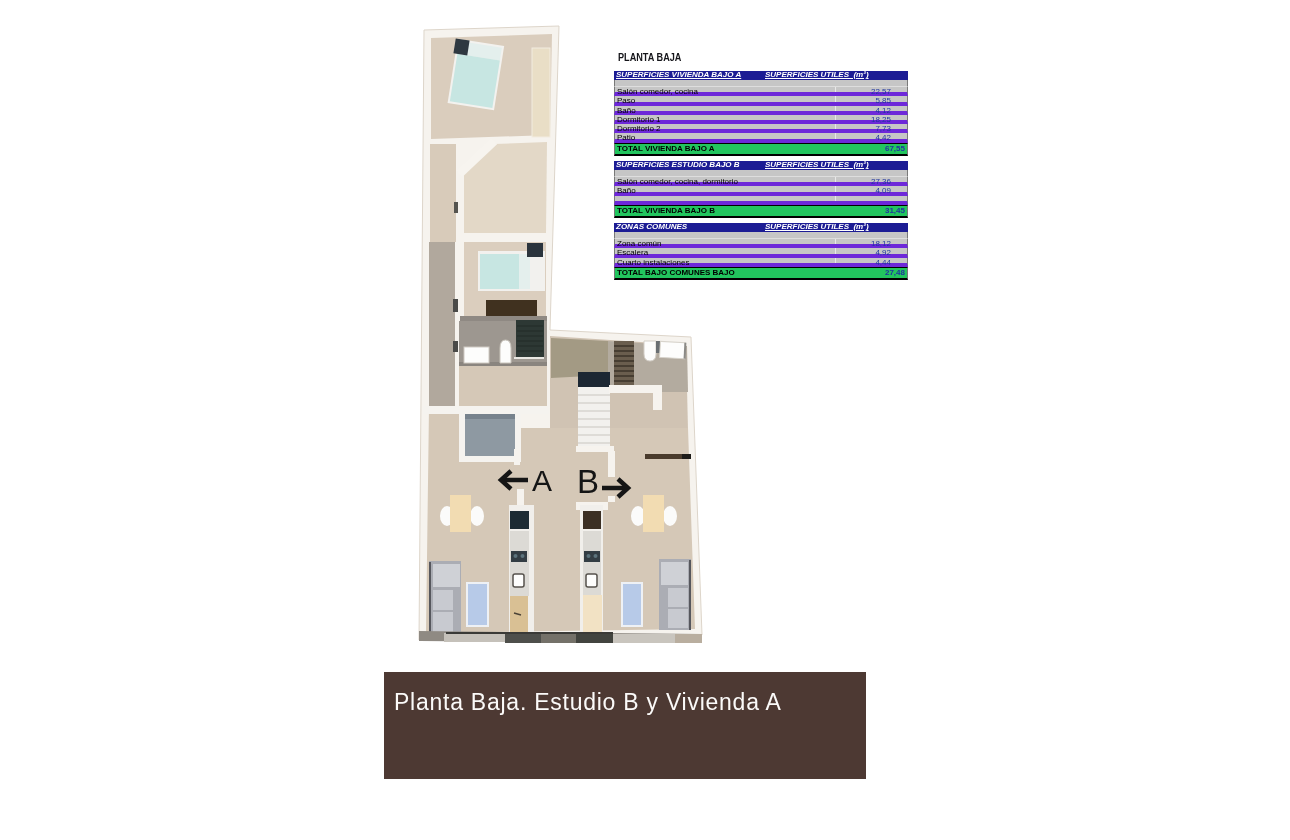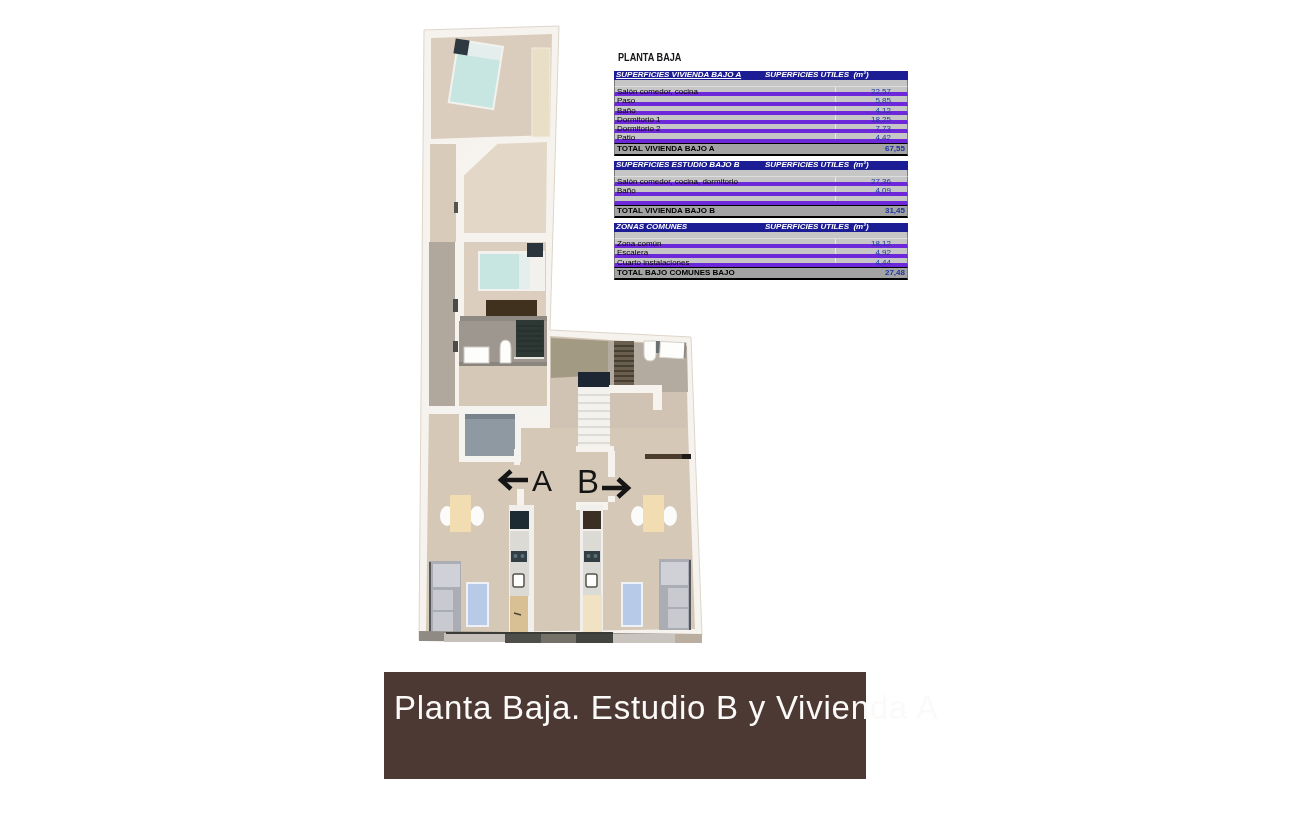--- a/index.html
+++ b/index.html
@@ -1,26 +1,26 @@
 <!DOCTYPE html>
 <html><head>
 <meta charset="utf-8">
 <style>
   html,body{margin:0;padding:0;background:#ffffff;width:1290px;height:840px;overflow:hidden;}
   body{font-family:"Liberation Sans", sans-serif;position:relative;}
   .abs{position:absolute;}
   .tbl{position:absolute;left:614px;width:294px;font-size:8px;line-height:9.3px;color:#000;}
   .thead{background:#1c1c94;color:#ffffff;font-weight:bold;font-style:italic;height:8.5px;line-height:8.5px;position:relative;font-size:8px;}
-  .thead .h2{position:absolute;left:151px;top:0;}
+  .thead .h2{position:absolute;left:151px;top:0;text-decoration:underline;}
   .trow{background:#c6c6c6;height:9.3px;position:relative;border-bottom:4px solid #6d28d9;border-left:1px solid #787878;border-right:1px solid #787878;box-sizing:border-box;}
   .trow .lbl{position:absolute;left:2px;top:0;}
   .trow .num{position:absolute;right:16px;top:0;color:#1f35a0;}
   .trow .vline{position:absolute;left:220px;top:0;width:1px;height:100%;background:#e8e8e8;}
   .tempty{background:#c6c6c6;height:7.5px;border-bottom:1px solid #dedede;border-left:1px solid #787878;border-right:1px solid #787878;box-sizing:border-box;position:relative;}
-  .ttotal{background:#a3a3a3;height:10px;position:relative;border-top:1.5px solid #000;border-bottom:2px solid #000;border-left:1px solid #787878;border-right:1px solid #787878;box-sizing:content-box;font-weight:bold;text-decoration:underline;}
+  .ttotal{background:#22c55e;height:10px;position:relative;border-top:1.5px solid #000;border-bottom:2px solid #000;border-left:1px solid #787878;border-right:1px solid #787878;box-sizing:content-box;font-weight:bold;text-decoration:underline;}
   .ttotal .lbl{position:absolute;left:2px;top:0.5px;}
   .ttotal .num{position:absolute;right:2px;top:0.5px;color:#1f35a0;}
 </style>
 </head>
 <body>
 
 <svg class="abs" style="left:400px;top:15px;" width="320" height="645" viewBox="400 15 320 645">
 
   <polygon points="424,30 559,26 550,330 691,337 702,635 419,640" fill="#f6f3ee" stroke="#ddd5ca" stroke-width="1"></polygon>
 
@@ -316,14 +316,14 @@
       <span class="vline"></span>
       <span class="num">4,44</span>
     </div>
   <div class="ttotal">
       <span class="lbl">TOTAL BAJO COMUNES BAJO</span>
       <span class="num">27,48</span>
     </div>
 </div>
 
 <div class="abs" style="left:384px;top:672px;width:482px;height:107px;background:#4d3933;">
-  <div style="color:#fbfaf9;font-size:33px;padding:17px 0 0 10px;white-space:nowrap;letter-spacing:0.75px;">Planta Baja. Estudio B y Vivienda A</div>
+  <div style="color:#fbfaf9;font-size:23px;padding:17px 0 0 10px;white-space:nowrap;letter-spacing:0.75px;">Planta Baja. Estudio B y Vivienda A</div>
 </div>
 
 </body></html>

